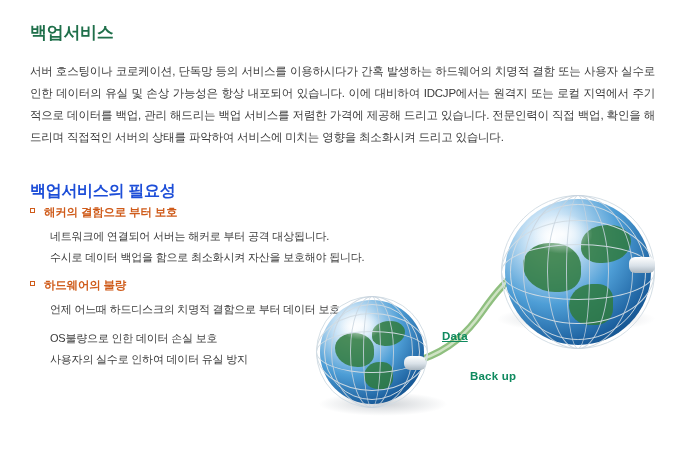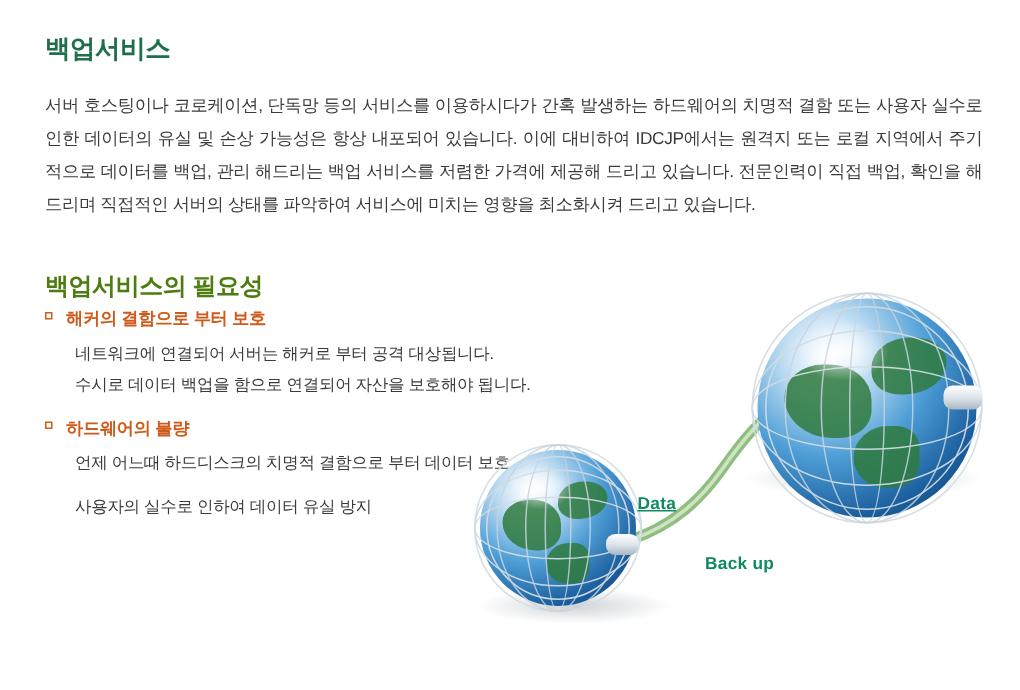--- a/index.html
+++ b/index.html
@@ -38,21 +38,21 @@
     color: #3a3a3a;
     text-align: justify;
     letter-spacing: -0.2px;
   }
   .title-sub {
     position: absolute;
     left: 30px;
     top: 168px;
     font-size: 16px;
     font-weight: bold;
-    color: #4d7c0f;
+    color: #1d4ed8;
     letter-spacing: -0.3px;
   }
   .bullet-block {
     position: absolute;
     left: 30px;
     width: 430px;
   }
   .b1 { top: 205px; }
   .b2 { top: 278px; }
   .b3 { top: 328px; }
@@ -173,32 +173,33 @@
   <p class="intro-par">서버 호스팅이나 코로케이션, 단독망 등의 서비스를 이용하시다가 간혹 발생하는 하드웨어의 치명적 결함 또는 사용자 실수로 인한 데이터의 유실 및 손상 가능성은 항상 내포되어 있습니다. 이에 대비하여 IDCJP에서는 원격지 또는 로컬 지역에서 주기적으로 데이터를 백업, 관리 해드리는 백업 서비스를 저렴한 가격에 제공해 드리고 있습니다. 전문인력이 직접 백업, 확인을 해드리며 직접적인 서버의 상태를 파악하여 서비스에 미치는 영향을 최소화시켜 드리고 있습니다.</p>
 
   <h2 class="title-sub">백업서비스의 필요성</h2>
 
   <div class="bullet-block b1">
     <div class="bullet-head">
       <span class="marker"></span>
       <span>해커의 결함으로 부터 보호</span>
     </div>
     <div class="bullet-line">네트워크에 연결되어 서버는 해커로 부터 공격 대상됩니다.</div>
-    <div class="bullet-line">수시로 데이터 백업을 함으로 연결되어 자산을 보호해야 됩니다.</div>
+    <div class="bullet-line">수시로 데이터 백업을 함으로 최소화시켜 자산을 보호해야 됩니다.</div>
   </div>
 
   <div class="bullet-block b2">
     <div class="bullet-head">
       <span class="marker"></span>
       <span>하드웨어의 불량</span>
     </div>
     <div class="bullet-line">언제 어느때 하드디스크의 치명적 결함으로 부터 데이터 보호</div>
   </div>
 
   <div class="bullet-block b3">
+    <div class="bullet-line">OS불량으로 인한 데이터 손실 보호</div>
     <div class="bullet-line">사용자의 실수로 인하여 데이터 유실 방지</div>
   </div>
 
   <div class="art">
 
     <svg class="cablewrap" viewBox="0 0 380 230">
       <path d="M120 160 C 150 150, 168 132, 182 112 C 196 92, 208 78, 226 66" stroke="#8fbf7f" stroke-width="7" fill="none" stroke-linecap="round"></path>
       <path d="M120 160 C 150 150, 168 132, 182 112 C 196 92, 208 78, 226 66" stroke="#cfe3c4" stroke-width="2.5" fill="none" stroke-linecap="round"></path>
       <ellipse cx="243" cy="58" rx="13" ry="9" fill="#e7edf2" stroke="#b9c6d0" stroke-width="1"></ellipse>
       <ellipse cx="112" cy="165" rx="11" ry="8" fill="#e7edf2" stroke="#b9c6d0" stroke-width="1"></ellipse>
@@ -238,17 +239,17 @@
         <div class="ring" style="left:7%; top:7%; right:7%; bottom:7%;"></div>
         <div class="ring" style="left:0; top:31%; right:0; bottom:31%;"></div>
         <div class="ring" style="left:0; top:15%; right:0; bottom:15%;"></div>
         <div class="meridian" style="left:30%; right:30%;"></div>
         <div class="meridian" style="left:13%; right:13%;"></div>
         <div class="meridian" style="left:42%; right:42%;"></div>
       </div>
       <div class="plug" style="left:84px; top:56px; width:22px; height:14px;"></div>
     </div>
 
-    <div class="label" style="left:125px; top:130px;text-decoration:underline;">Data</div>
+    <div class="label" style="left:142px; top:130px;text-decoration:underline;">Data</div>
     <div class="label" style="left:170px; top:170px;">Back up</div>
   </div>
 
 </div>
 
 </body></html>

